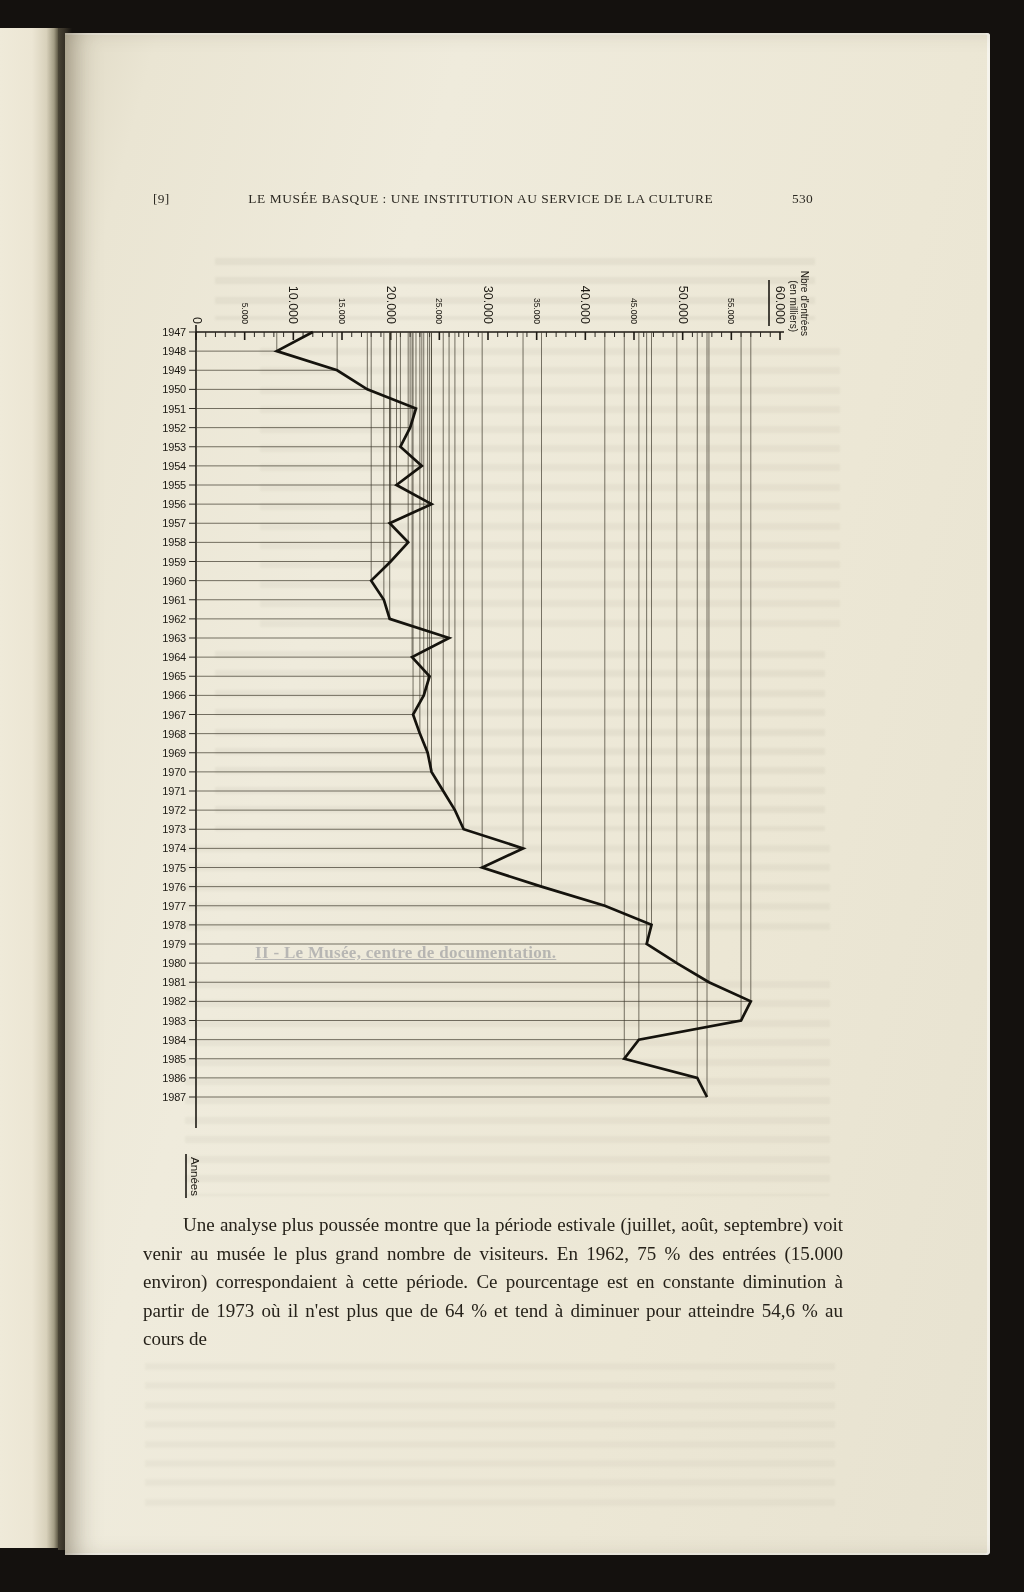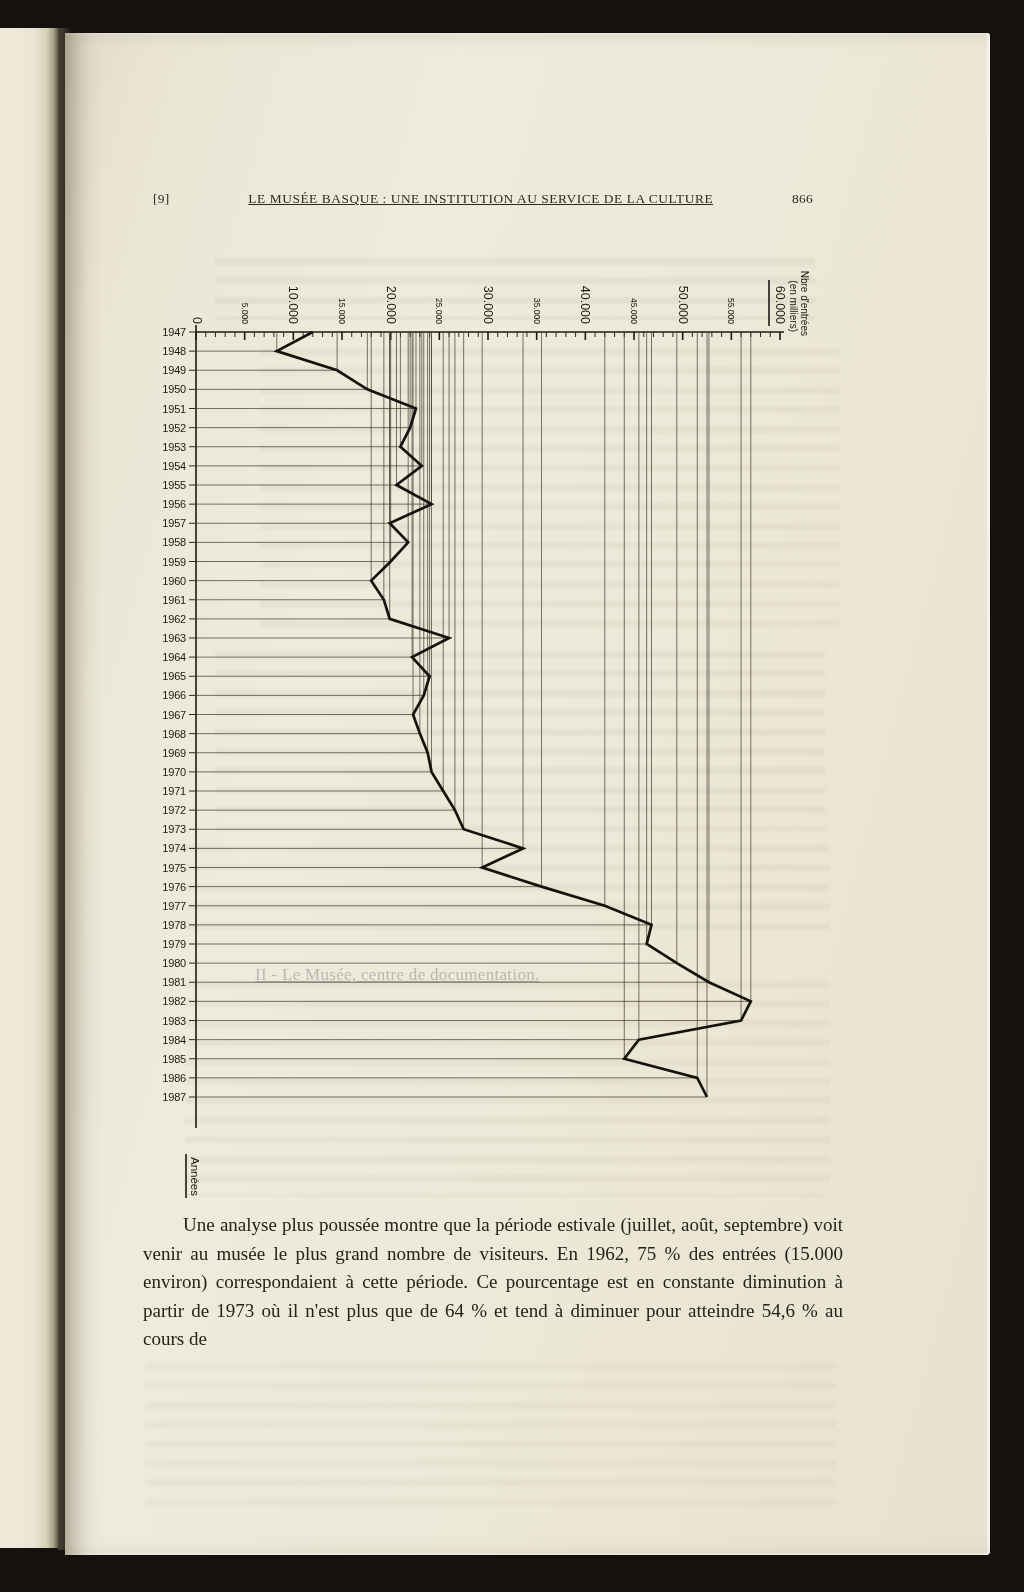--- a/index.html
+++ b/index.html
@@ -13,27 +13,27 @@
   
   .page{position:absolute;left:65px;top:33px;width:925px;height:1522px;
     background:linear-gradient(105deg,#e0dac6 0%,#eae5d3 7%,#efebdc 30%,#ece7d5 68%,#e7e2d0 100%);
     box-shadow:inset 20px 0 28px -14px rgba(70,58,35,.5),
                inset -3px 0 0 rgba(255,255,255,.55),
                inset 0 -2px 0 rgba(255,255,255,.45),
                inset 0 2px 0 rgba(255,255,255,.35);
     border-radius:0 3px 4px 0;}
   .running-header{position:absolute;left:88px;top:158px;width:660px;display:flex;
     align-items:baseline;font-size:13.4px;color:#2c2922;letter-spacing:.3px;}
-  .running-header .rh-title{flex:1;text-align:center;letter-spacing:.55px;text-decoration:underline;}
+  .running-header .rh-title{flex:1;text-align:center;letter-spacing:.55px;}
   
   .ghost{position:absolute;pointer-events:none;
     background-image:repeating-linear-gradient(to bottom,rgba(95,88,70,.13) 0 7px,rgba(95,88,70,0) 7px 19.4px);
     filter:blur(1.1px);}
-  .ghost-heading{position:absolute;left:190px;top:932px;width:560px;white-space:nowrap;
-    font-weight:400;font-size:17px;letter-spacing:.3px;color:rgba(55,62,88,.30);
+  .ghost-heading{position:absolute;left:190px;top:910px;width:560px;white-space:nowrap;
+    font-weight:700;font-size:17px;letter-spacing:.3px;color:rgba(55,62,88,.30);
     text-decoration:underline;filter:blur(.5px);}
   .chart-svg{position:absolute;left:65px;top:205px;width:700px;height:980px;overflow:visible;}
   .chart-svg .ax{stroke:#1c1913;stroke-width:1.6;}
   .chart-svg .tk{stroke:#2a2720;stroke-width:1;}
   .chart-svg .ln{stroke:#433e32;stroke-width:.85;opacity:.85;}
   .chart-svg .curve{fill:none;stroke:#15130d;stroke-width:2.7;stroke-linejoin:miter;}
   .chart-svg text{fill:#1c1913;font-family:"Liberation Sans",sans-serif;}
   .chart-svg .xl{font-size:12.5px;text-anchor:end;}
   .chart-svg .xs{font-size:8.5px;text-anchor:end;}
   .chart-svg .yl{font-size:11px;text-anchor:end;letter-spacing:-.2px;}
@@ -47,21 +47,21 @@
 
 <div class="scene">
   <div class="facing-strip"></div>
   <div class="gutter"></div>
 
   <div class="page">
 
     <div class="running-header">
       <span>[9]</span>
       <span class="rh-title">LE MUSÉE BASQUE : UNE INSTITUTION AU SERVICE DE LA CULTURE</span>
-      <span>866</span>
+      <span>530</span>
     </div>
 
     <div class="ghost" style="left:150px;top:225px;width:600px;height:62px;opacity:.5;"></div>
     <div class="ghost" style="left:195px;top:315px;width:580px;height:290px;opacity:.42;"></div>
     <div class="ghost" style="left:150px;top:618px;width:610px;height:180px;opacity:.45;"></div>
     <div class="ghost" style="left:120px;top:812px;width:645px;height:92px;opacity:.4;"></div>
     <div class="ghost" style="left:120px;top:948px;width:645px;height:215px;opacity:.42;"></div>
     <div class="ghost" style="left:80px;top:1330px;width:690px;height:150px;opacity:.35;"></div>
 
     <div class="ghost-heading">II - Le Musée, centre de documentation.</div>

